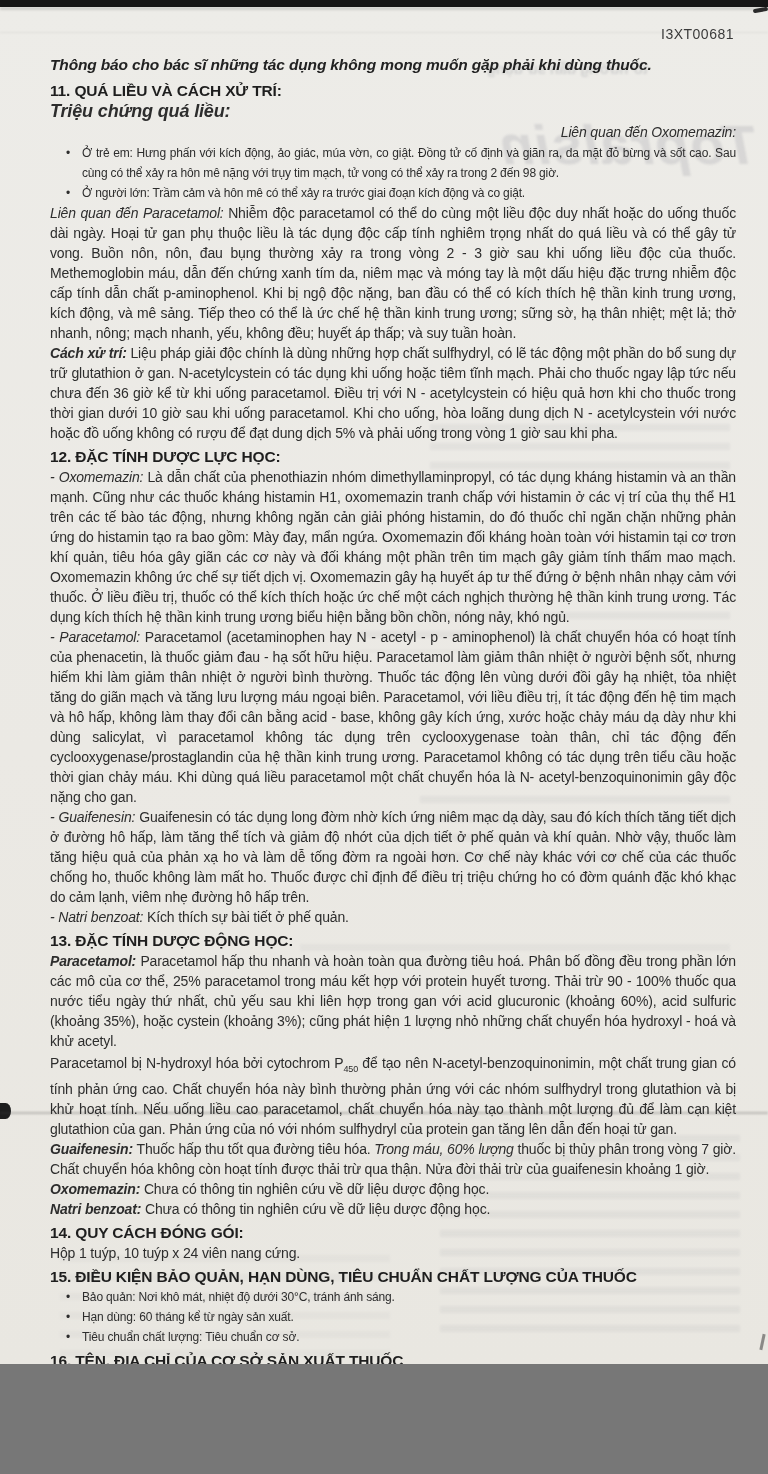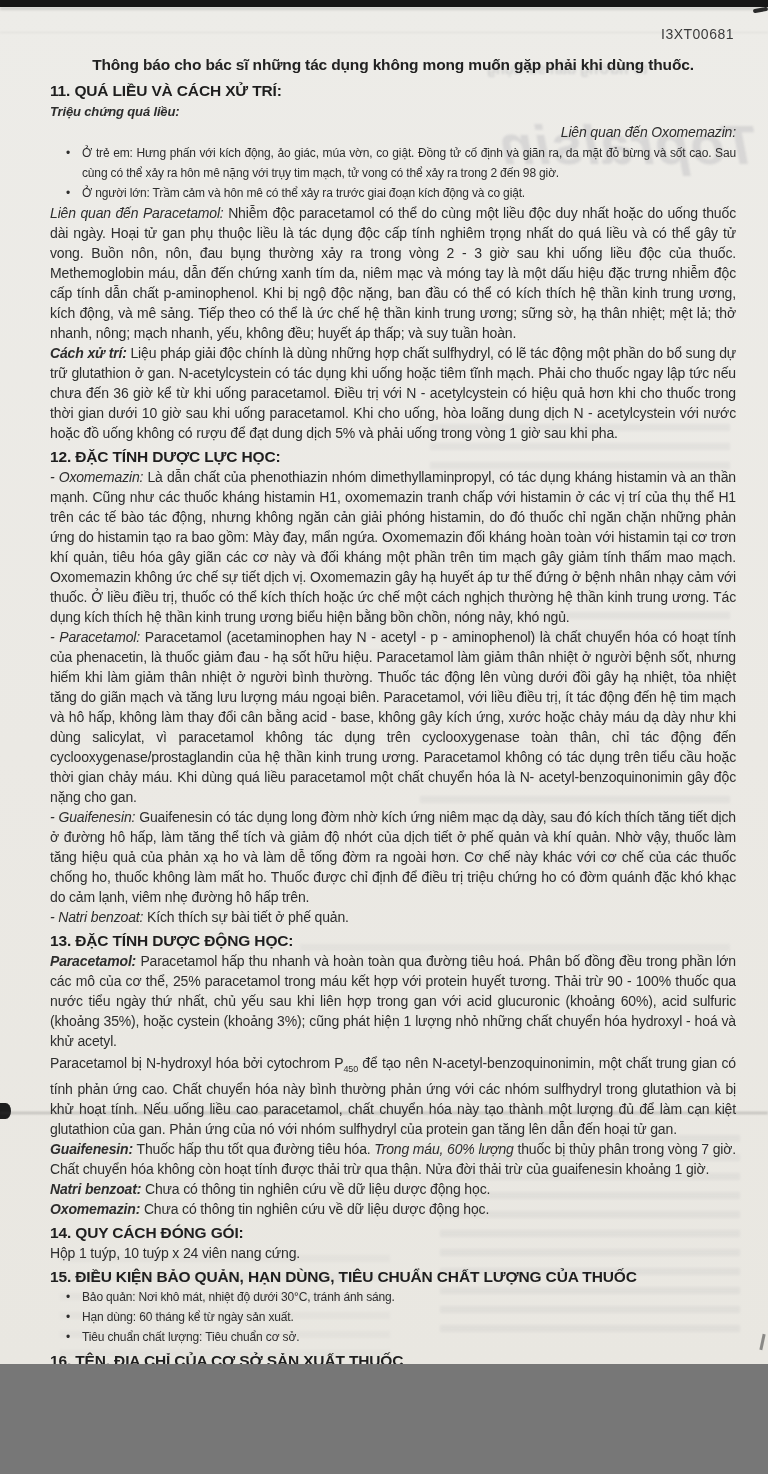--- a/index.html
+++ b/index.html
@@ -29,23 +29,23 @@
   .sm2{top:612px;left:360px;width:370px;height:40px;}
   .sm3{top:796px;left:420px;width:310px;height:64px;}
   .sm4{top:944px;left:300px;width:430px;height:22px;opacity:0.45;}
   .sm5{top:1135px;left:440px;width:300px;height:200px;}
   .sm6{top:1255px;left:60px;width:330px;height:110px;opacity:0.35;}
   .sm7{top:1395px;left:40px;width:220px;height:60px;opacity:0.45;}
   .sm8{top:1392px;left:560px;width:180px;height:70px;opacity:0.45;}
 
   .content{position:absolute;left:50px;top:26px;width:686px;}
   .code-row{text-align:right;font-size:14px;color:#3a3a3a;padding-right:2px;margin-bottom:14px;letter-spacing:0.5px;}
-  .notice{text-align:center;font-size:15.5px;font-weight:bold;margin-bottom:6px;color:#222;}
+  .notice{font-size:15.5px;font-weight:bold;font-style:italic;margin-bottom:6px;color:#222;}
   .sec-heading{font-size:15.5px;font-weight:bold;color:#1e1e1e;line-height:21px;margin-top:3px;}
-  .sub-bi{font-size:13px;font-weight:bold;font-style:italic;line-height:21px;}
+  .sub-bi{font-size:18px;font-weight:bold;font-style:italic;line-height:21px;}
   .sub-i{font-size:14px;font-style:italic;line-height:21px;text-align:right;}
   .para{font-size:14px;line-height:20px;text-align:justify;color:#2d2d2d;}
   .para .lbl-i{font-style:italic;}
   .para .lbl-bi{font-style:italic;font-weight:bold;}
   .bullet{position:relative;padding-left:32px;font-size:12px;line-height:20px;text-align:justify;}
   .bullet::before{content:"•";position:absolute;left:16px;top:0;}
   .bullet .lbl-b{font-weight:normal;}
   sub.p450{font-size:9px;}
   .footer-company{text-align:right;font-size:17px;font-weight:bold;color:#1d1d1d;margin-top:6px;line-height:24px;}
   .footer-line{text-align:right;font-size:15px;color:#2d2d2d;line-height:23px;}
@@ -93,22 +93,22 @@
     <div class="sec-heading">12. ĐẶC TÍNH DƯỢC LỰC HỌC:</div>
     <div class="para"><span class="lbl-i">- Oxomemazin:</span><span> Là dẫn chất của phenothiazin nhóm dimethyllaminpropyl, có tác dụng kháng histamin và an thần mạnh. Cũng như các thuốc kháng histamin H1, oxomemazin tranh chấp với histamin ở các vị trí của thụ thể H1 trên các tế bào tác động, nhưng không ngăn cản giải phóng histamin, do đó thuốc chỉ ngăn chặn những phản ứng do histamin tạo ra bao gồm: Mày đay, mẩn ngứa. Oxomemazin đối kháng hoàn toàn với histamin tại cơ trơn khí quản, tiêu hóa gây giãn các cơ này và đối kháng một phần trên tim mạch gây giảm tính thấm mao mạch. Oxomemazin không ức chế sự tiết dịch vị. Oxomemazin gây hạ huyết áp tư thế đứng ở bệnh nhân nhạy cảm với thuốc. Ở liều điều trị, thuốc có thể kích thích hoặc ức chế một cách nghịch thường hệ thần kinh trung ương. Tác dụng kích thích hệ thần kinh trung ương biểu hiện bằng bồn chồn, nóng nảy, khó ngủ.</span></div>
     <div class="para"><span class="lbl-i">- Paracetamol:</span><span> Paracetamol (acetaminophen hay N - acetyl - p - aminophenol) là chất chuyển hóa có hoạt tính của phenacetin, là thuốc giảm đau - hạ sốt hữu hiệu. Paracetamol làm giảm thân nhiệt ở người bệnh sốt, nhưng hiếm khi làm giảm thân nhiệt ở người bình thường. Thuốc tác động lên vùng dưới đồi gây hạ nhiệt, tỏa nhiệt tăng do giãn mạch và tăng lưu lượng máu ngoại biên. Paracetamol, với liều điều trị, ít tác động đến hệ tim mạch và hô hấp, không làm thay đổi cân bằng acid - base, không gây kích ứng, xước hoặc chảy máu dạ dày như khi dùng salicylat, vì paracetamol không tác dụng trên cyclooxygenase toàn thân, chỉ tác động đến cyclooxygenase/prostaglandin của hệ thần kinh trung ương. Paracetamol không có tác dụng trên tiểu cầu hoặc thời gian chảy máu. Khi dùng quá liều paracetamol một chất chuyển hóa là N- acetyl-benzoquinonimin gây độc nặng cho gan.</span></div>
     <div class="para"><span class="lbl-i">- Guaifenesin:</span><span> Guaifenesin có tác dụng long đờm nhờ kích ứng niêm mạc dạ dày, sau đó kích thích tăng tiết dịch ở đường hô hấp, làm tăng thể tích và giảm độ nhớt của dịch tiết ở phế quản và khí quản. Nhờ vậy, thuốc làm tăng hiệu quả của phản xạ ho và làm dễ tống đờm ra ngoài hơn. Cơ chế này khác với cơ chế của các thuốc chống ho, thuốc không làm mất ho. Thuốc được chỉ định để điều trị triệu chứng ho có đờm quánh đặc khó khạc do cảm lạnh, viêm nhẹ đường hô hấp trên.</span></div>
     <div class="para"><span class="lbl-i">- Natri benzoat:</span><span> Kích thích sự bài tiết ở phế quản.</span></div>
 
     <div class="sec-heading">13. ĐẶC TÍNH DƯỢC ĐỘNG HỌC:</div>
     <div class="para"><span class="lbl-bi">Paracetamol:</span><span> Paracetamol hấp thu nhanh và hoàn toàn qua đường tiêu hoá. Phân bố đồng đều trong phần lớn các mô của cơ thể, 25% paracetamol trong máu kết hợp với protein huyết tương. Thải trừ 90 - 100% thuốc qua nước tiểu ngày thứ nhất, chủ yếu sau khi liên hợp trong gan với acid glucuronic (khoảng 60%), acid sulfuric (khoảng 35%), hoặc cystein (khoảng 3%); cũng phát hiện 1 lượng nhỏ những chất chuyển hóa hydroxyl - hoá và khử acetyl.</span></div>
     <div class="para mt2"><span>Paracetamol bị N-hydroxyl hóa bởi cytochrom P</span><sub class="p450">450</sub><span> để tạo nên N-acetyl-benzoquinonimin, một chất trung gian có tính phản ứng cao. Chất chuyển hóa này bình thường phản ứng với các nhóm sulfhydryl trong glutathion và bị khử hoạt tính. Nếu uống liều cao paracetamol, chất chuyển hóa này tạo thành một lượng đủ để làm cạn kiệt glutathion của gan. Phản ứng của nó với nhóm sulfhydryl của protein gan tăng lên dẫn đến hoại tử gan.</span></div>
     <div class="para"><span class="lbl-bi">Guaifenesin:</span><span> Thuốc hấp thu tốt qua đường tiêu hóa. </span><span class="lbl-i">Trong máu, 60% lượng</span><span> thuốc bị thủy phân trong vòng 7 giờ. Chất chuyển hóa không còn hoạt tính được thải trừ qua thận. Nửa đời thải trừ của guaifenesin khoảng 1 giờ.</span></div>
+    <div class="para"><span class="lbl-bi">Oxomemazin:</span><span> Chưa có thông tin nghiên cứu về dữ liệu dược động học.</span></div>
     <div class="para"><span class="lbl-bi">Natri benzoat:</span><span> Chưa có thông tin nghiên cứu về dữ liệu dược động học.</span></div>
-    <div class="para"><span class="lbl-bi">Oxomemazin:</span><span> Chưa có thông tin nghiên cứu về dữ liệu dược động học.</span></div>
 
     <div class="sec-heading">14. QUY CÁCH ĐÓNG GÓI:</div>
     <div class="para">Hộp 1 tuýp, 10 tuýp x 24 viên nang cứng.</div>
 
     <div class="sec-heading">15. ĐIỀU KIỆN BẢO QUẢN, HẠN DÙNG, TIÊU CHUẨN CHẤT LƯỢNG CỦA THUỐC</div>
     <div class="bullet"><span class="lbl-b">Bảo quản:</span><span> Nơi khô mát, nhiệt độ dưới 30°C, tránh ánh sáng.</span></div>
     <div class="bullet"><span class="lbl-b">Hạn dùng:</span><span> 60 tháng kể từ ngày sản xuất.</span></div>
     <div class="bullet"><span class="lbl-b">Tiêu chuẩn chất lượng:</span><span> Tiêu chuẩn cơ sở.</span></div>
 
     <div class="sec-heading">16. TÊN, ĐỊA CHỈ CỦA CƠ SỞ SẢN XUẤT THUỐC</div>

